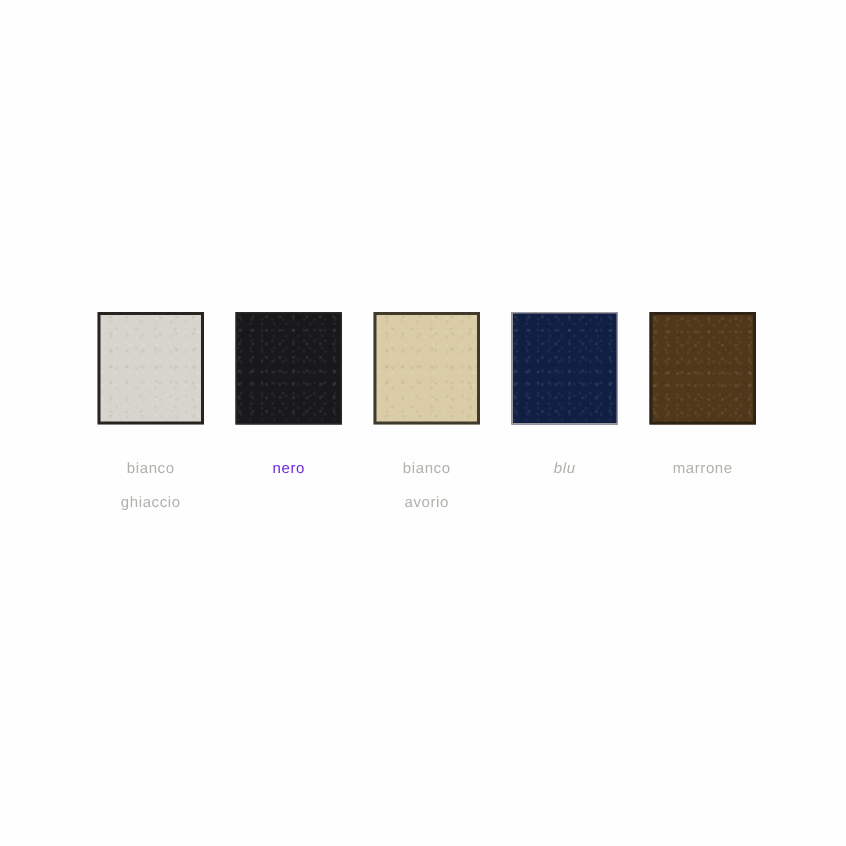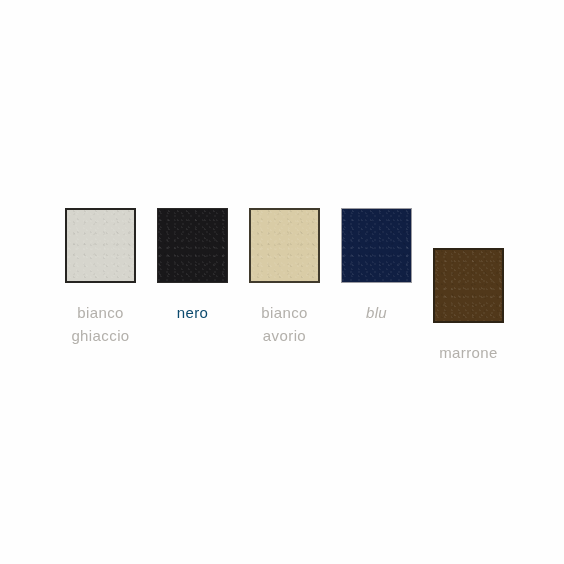--- a/index.html
+++ b/index.html
@@ -37,21 +37,20 @@
 
   .swatch-item {
     width: 71px;
     margin-right: 21px;
     display: flex;
     flex-direction: column;
     align-items: center;
   }
   .swatch-item:last-child {
     margin-right: 0;
-    margin-top: 40px;
   }
 
   .swatch-chip {
     width: 71px;
     height: 75px;
     box-sizing: border-box;
     position: relative;
     background-repeat: repeat;
   }
 
@@ -67,21 +66,21 @@
       radial-gradient(circle at 83% 72%, rgba(0,0,0,.09) 0 1px, transparent 1px),
       radial-gradient(circle at 9% 88%, rgba(255,255,255,.10) 0 1px, transparent 1px),
       radial-gradient(circle at 71% 44%, rgba(0,0,0,.07) 0 1px, transparent 1px);
     background-size: 9px 9px, 11px 11px, 7px 7px, 13px 13px, 8px 8px, 10px 10px;
     pointer-events: none;
   }
 
   .swatch-caption {
     margin-top: 18px;
     text-align: center;
-    font-size: 15px;
+    font-size: 10px;
     line-height: 23px;
     letter-spacing: .4px;
     color: #b3b0ab;
     white-space: pre-line;
     font-family: "Liberation Sans", sans-serif;
   }
 </style>
 </head>
 <body style="background: rgb(254, 254, 254);">
 
@@ -93,21 +92,21 @@
         <div class="grain"></div>
       </div>
       <div class="swatch-caption" style="color: rgb(179, 176, 171);">bianco
 ghiaccio</div>
     </div>
 
     <div class="swatch-item">
       <div class="swatch-chip" style="background-color: rgb(25, 24, 26); border: 1px solid rgb(42, 40, 39);">
         <div class="grain"></div>
       </div>
-      <div class="swatch-caption" style="color: #0c4a6e;">nero</div>
+      <div class="swatch-caption" style="color: #6d28d9;">nero</div>
     </div>
 
     <div class="swatch-item">
       <div class="swatch-chip" style="background-color: rgb(217, 204, 166); border: 2px solid rgb(64, 58, 44);">
         <div class="grain"></div>
       </div>
       <div class="swatch-caption" style="color: rgb(179, 176, 171);">bianco
 avorio</div>
     </div>
 

